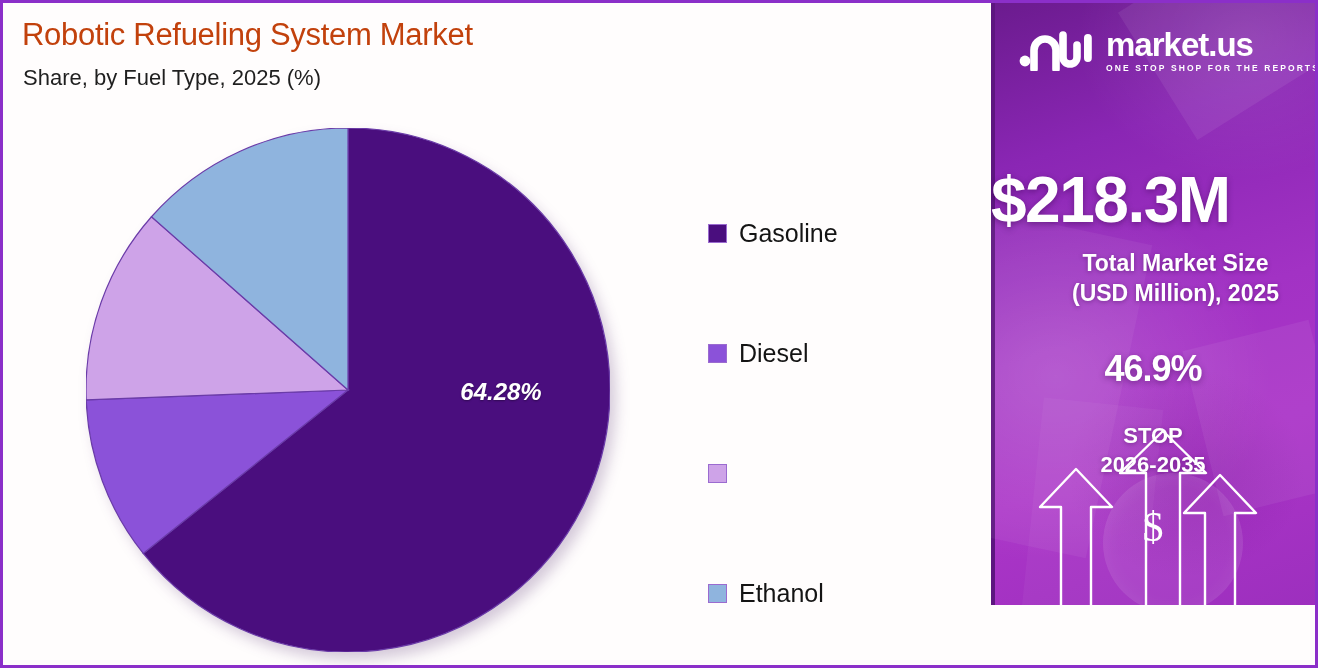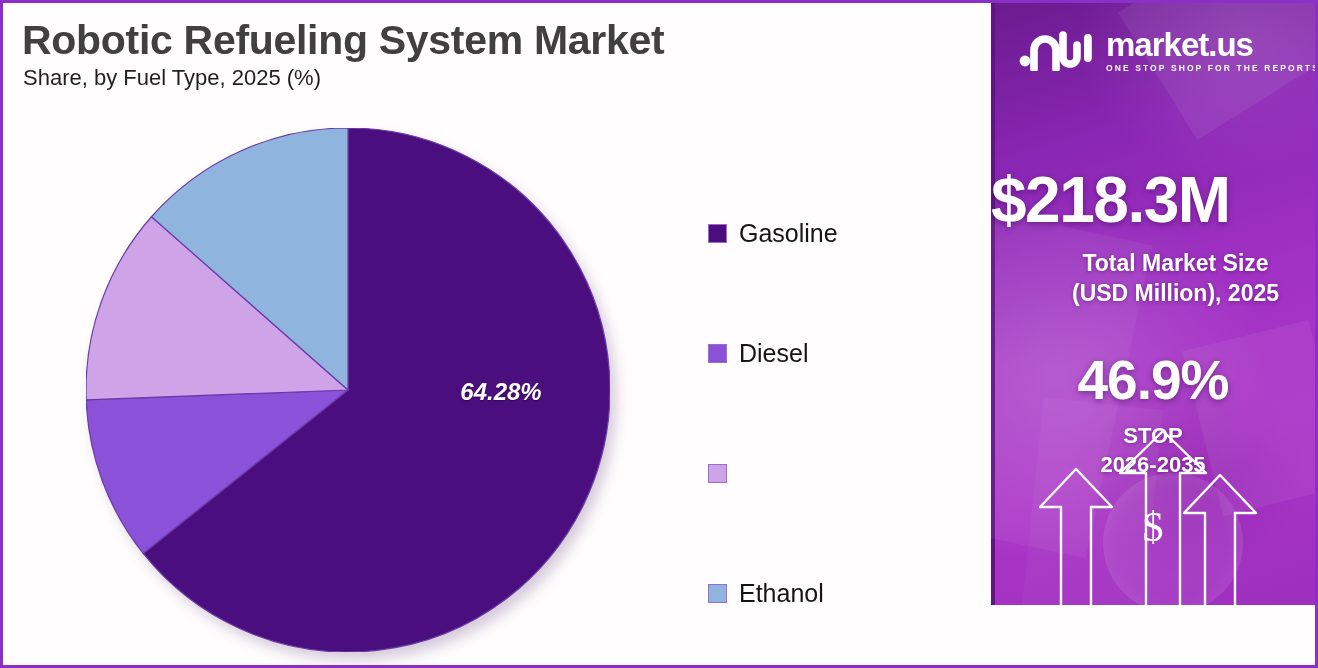--- a/index.html
+++ b/index.html
@@ -18,21 +18,21 @@
   }
 
   
   #left-region {
     position:absolute; left:0; top:0;
     width:985px; height:662px;
     background:#fffdfd;
   }
   #chart-title {
     position:absolute; left:19px; top:14px;
-    font-size:41px; font-weight:bold; color:#404040;
+    font-size:31px; font-weight:normal; color:#c2410c;
     letter-spacing:-0.3px; white-space:nowrap;
   }
   #chart-subtitle {
     position:absolute; left:20px; top:62px;
     font-size:22px; font-weight:normal; color:#1f1f1f;
     white-space:nowrap;
     text-align:right;
   }
 
   
@@ -128,21 +128,21 @@
   }
   #stat-market-caption {
     position:absolute; left:0; top:245px; width:100%;
     text-align:center; font-size:23px; font-weight:bold;
     color:#ffffff; line-height:1.32;
     text-shadow:0 1px 4px rgba(50,5,70,0.40);
     padding-left:45px;
   }
   #stat-cagr-value {
     position:absolute; left:0; top:345px; width:100%;
-    text-align:center; font-size:55px; font-weight:bold;
+    text-align:center; font-size:36px; font-weight:bold;
     color:#ffffff; letter-spacing:-1px;
     text-shadow:0 2px 6px rgba(50,5,70,0.45);
   }
   #stat-cagr-caption {
     position:absolute; left:0; top:418px; width:100%;
     text-align:center; font-size:22px; font-weight:bold;
     color:#ffffff; line-height:1.32;
     text-shadow:0 1px 4px rgba(50,5,70,0.40);
   }
   #growth-graphic { position:absolute; left:0; bottom:0; width:324px; height:180px; }

